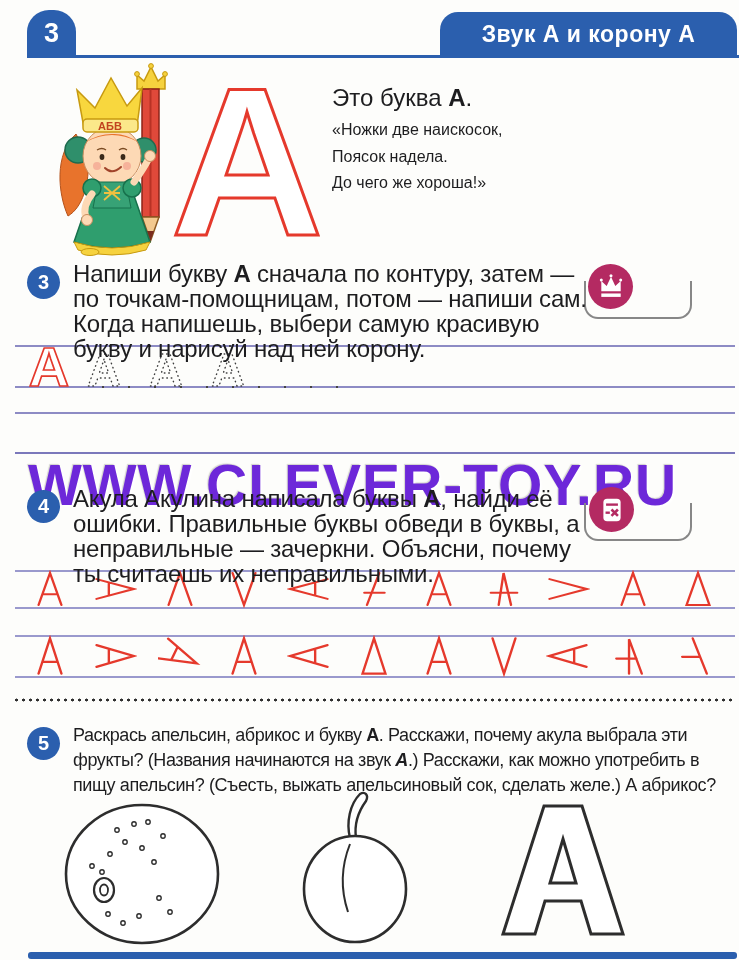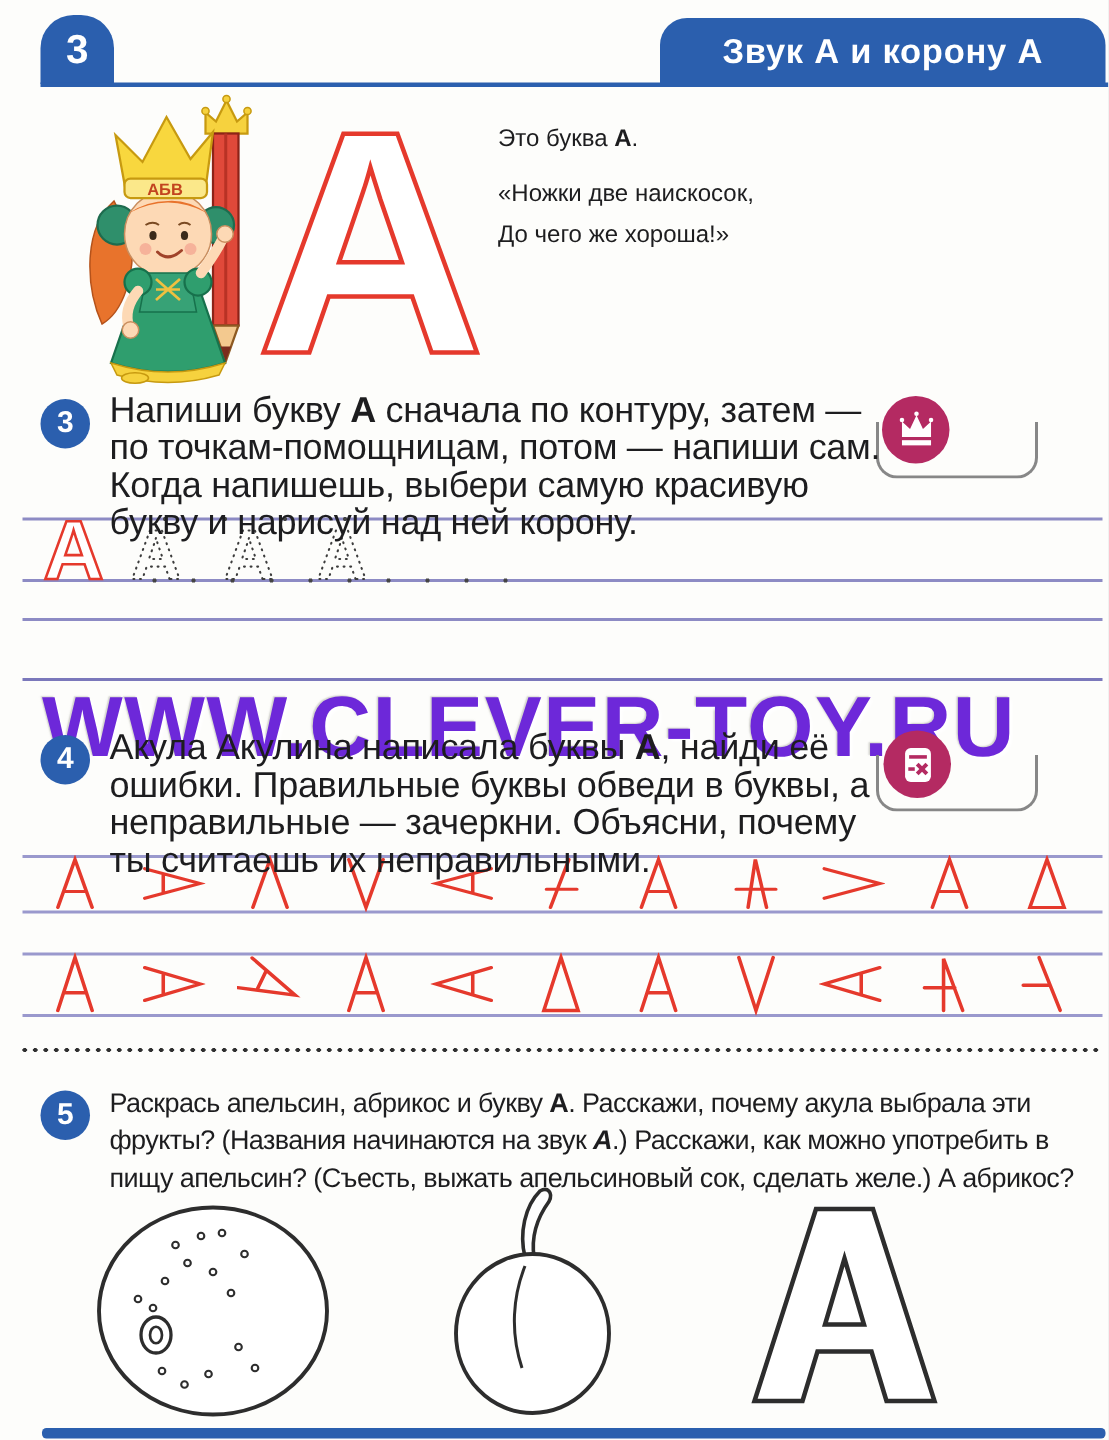--- a/index.html
+++ b/index.html
@@ -7,21 +7,21 @@
         font-family:"Liberation Sans","DejaVu Sans",sans-serif;color:#1d1d1f;}
   
   .page-tab{position:absolute;left:27px;top:10px;width:49px;height:46px;background:#2b5fae;
             border-radius:22px 22px 0 0;display:flex;align-items:center;justify-content:center;
             color:#fff;font-size:27px;font-weight:bold;}
   .header-rule{position:absolute;left:27px;top:55px;right:0;height:3px;background:#2b5fae;}
   .header-bar{position:absolute;left:440px;right:2px;top:12px;height:44px;background:#2b5fae;
               border-radius:18px 18px 0 0;display:flex;align-items:center;justify-content:center;
               color:#fff;font-size:23px;font-weight:bold;letter-spacing:.5px;}
   
-  .intro-caption{position:absolute;left:332px;top:84px;font-size:16px;}
+  .intro-caption{position:absolute;left:332px;top:84px;font-size:24px;}
   .poem{position:absolute;left:332px;top:117px;font-size:16px;line-height:26.5px;}
   .big-a{position:absolute;left:168px;top:76px;}
   .princess{position:absolute;left:24px;top:62px;}
   
   .num-circle{position:absolute;width:33px;height:33px;border-radius:50%;background:#2b5fae;
               color:#fff;font-size:20px;font-weight:bold;display:flex;align-items:center;
               justify-content:center;z-index:3;}
   .task-text{position:absolute;font-size:24px;line-height:25px;letter-spacing:-0.2px;z-index:3;}
   .f-b{font-weight:bold}.f-i{}.f-bi{font-weight:bold;font-style:italic}
   .bracket{position:absolute;width:104px;height:36px;border:2.5px solid #878787;border-top:none;
@@ -109,20 +109,21 @@
     <ellipse cx="66" cy="190" rx="9" ry="3.5" fill="#f6d23e" stroke="#c79a10"></ellipse>
   </svg>
 
   <svg class="big-a" width="158" height="164" viewBox="0 0 158 164">
     <text x="79" y="159" text-anchor="middle" font-family="Liberation Sans,sans-serif" font-weight="bold" font-size="212" fill="#ffffff" stroke="#e5392c" stroke-width="3">А</text>
   </svg>
 
   <div class="intro-caption"><span>Это буква </span><span class="f-b">А</span><span>.</span></div>
   <div class="poem">
       <div><span>«Ножки две наискосок,</span></div>
+      <div><span>Поясок надела.</span></div>
       <div><span>До чего же хороша!»</span></div>
     </div>
 
   <div class="num-circle" style="left:27px;top:266px;">
     <span>3</span>
   </div>
   <div class="task-text" style="left:73px;top:261px;width:515px;"><span>Напиши букву </span><span class="f-b">А</span><span> сначала по контуру, затем — по точкам-помощницам, потом — напиши сам. Когда напишешь, выбери самую красивую букву и нарисуй над ней корону.</span></div>
   <div class="bracket" style="left:584px;top:281px;"></div>
   <div class="icon-circle" style="left:588px;top:264px;">
     <svg width="28" height="28" viewBox="0 0 26 26">

